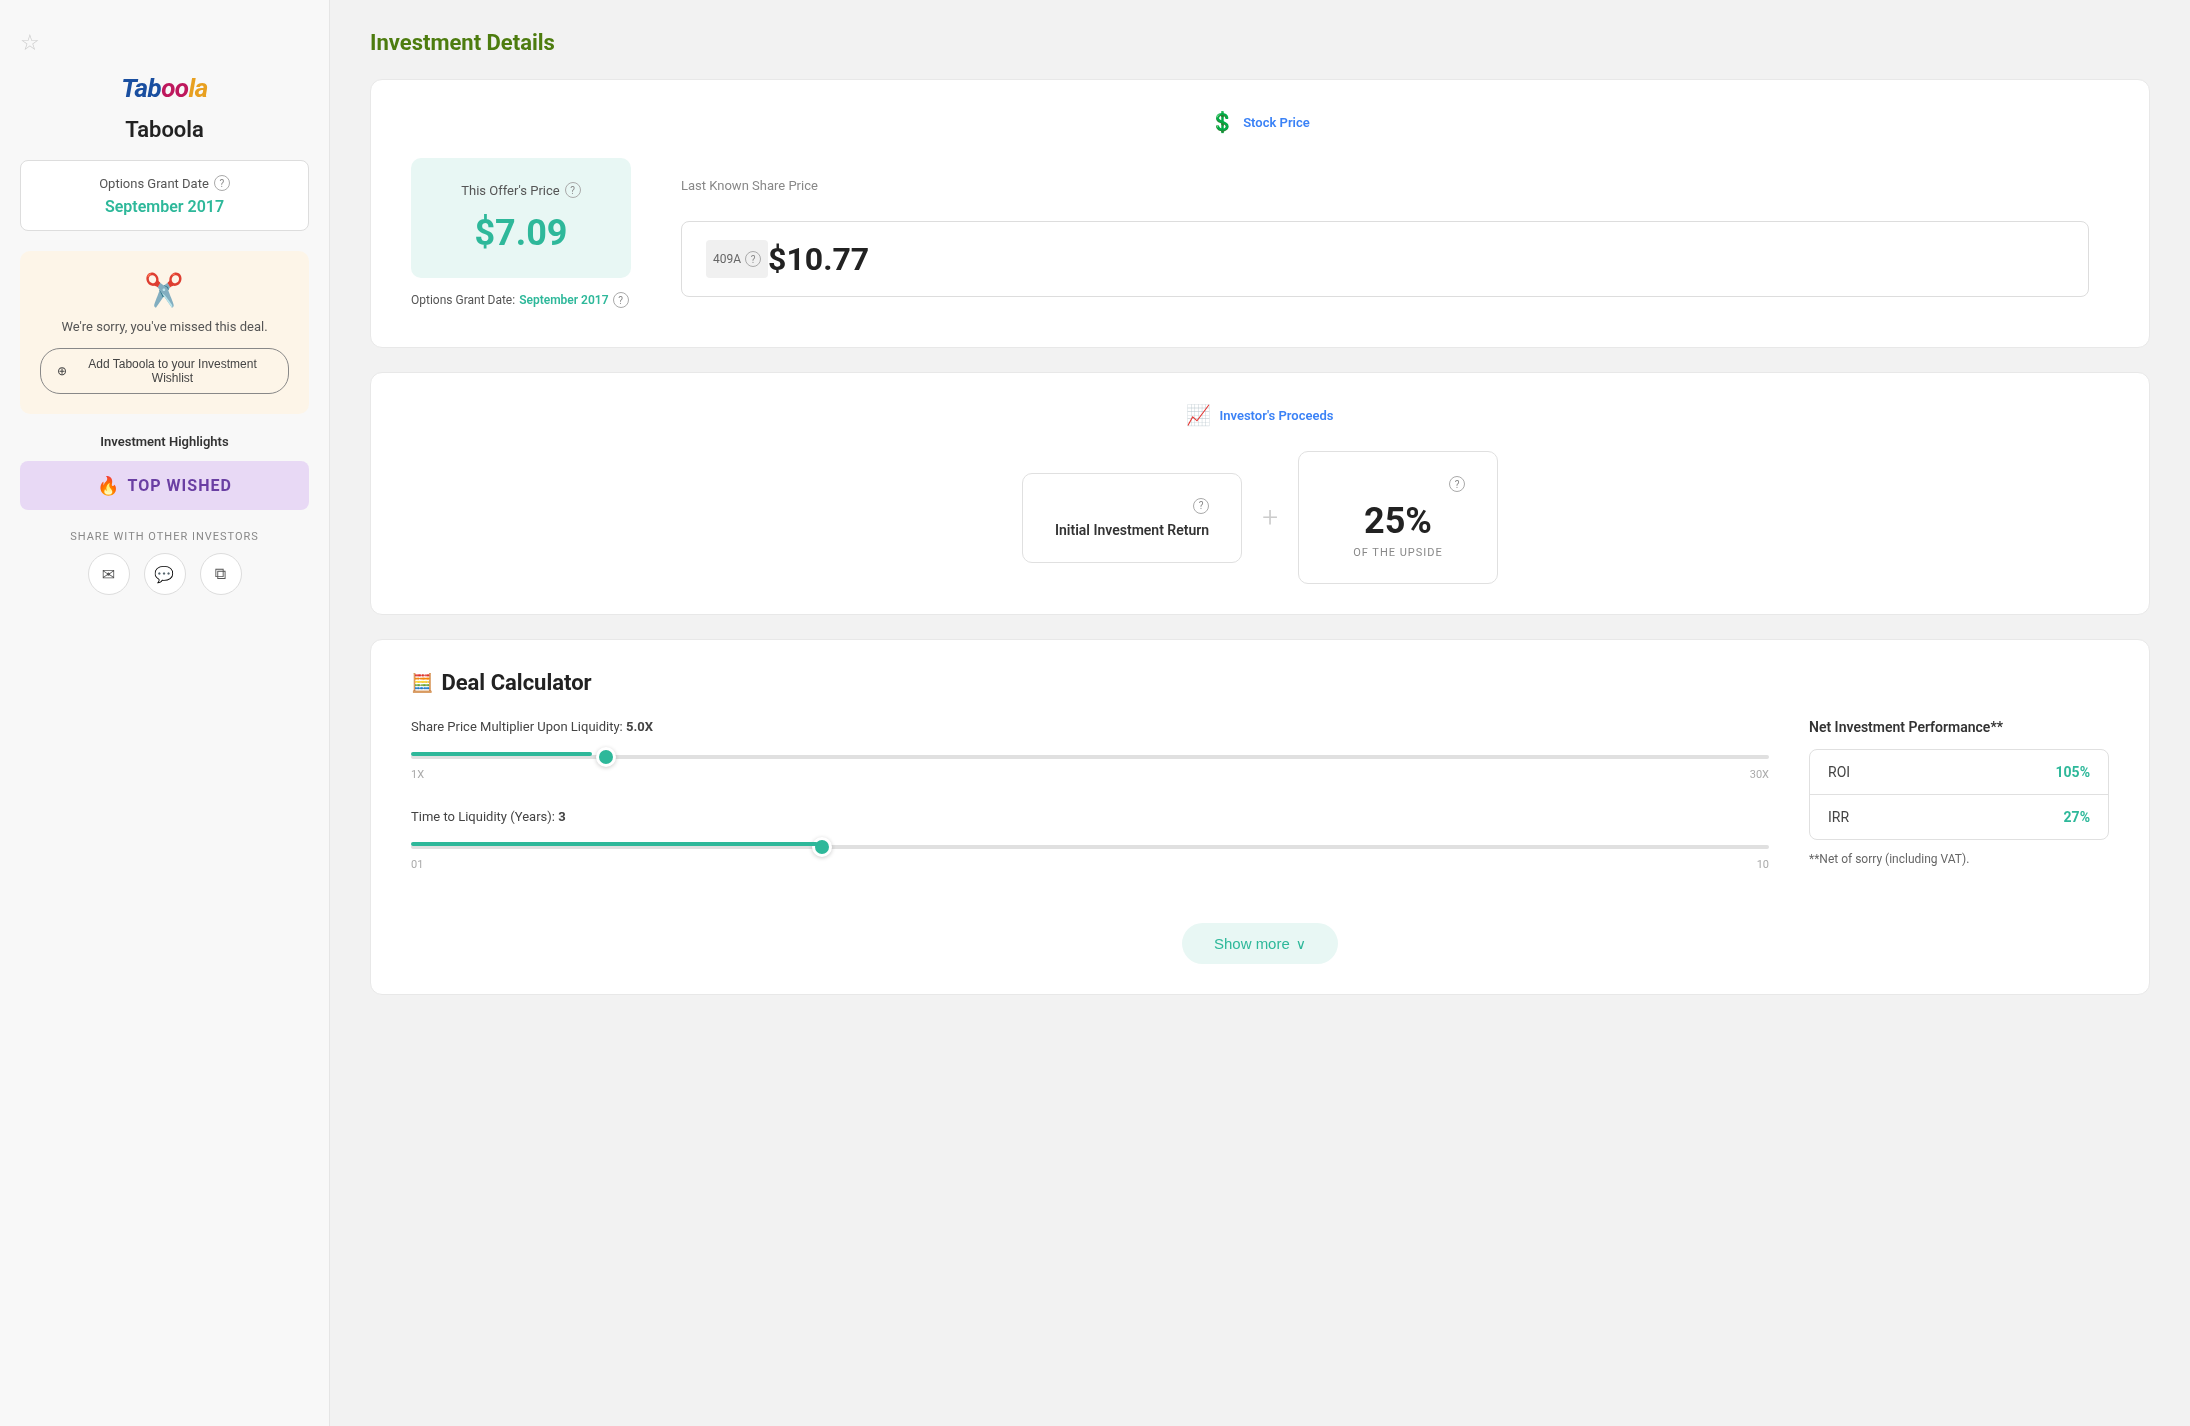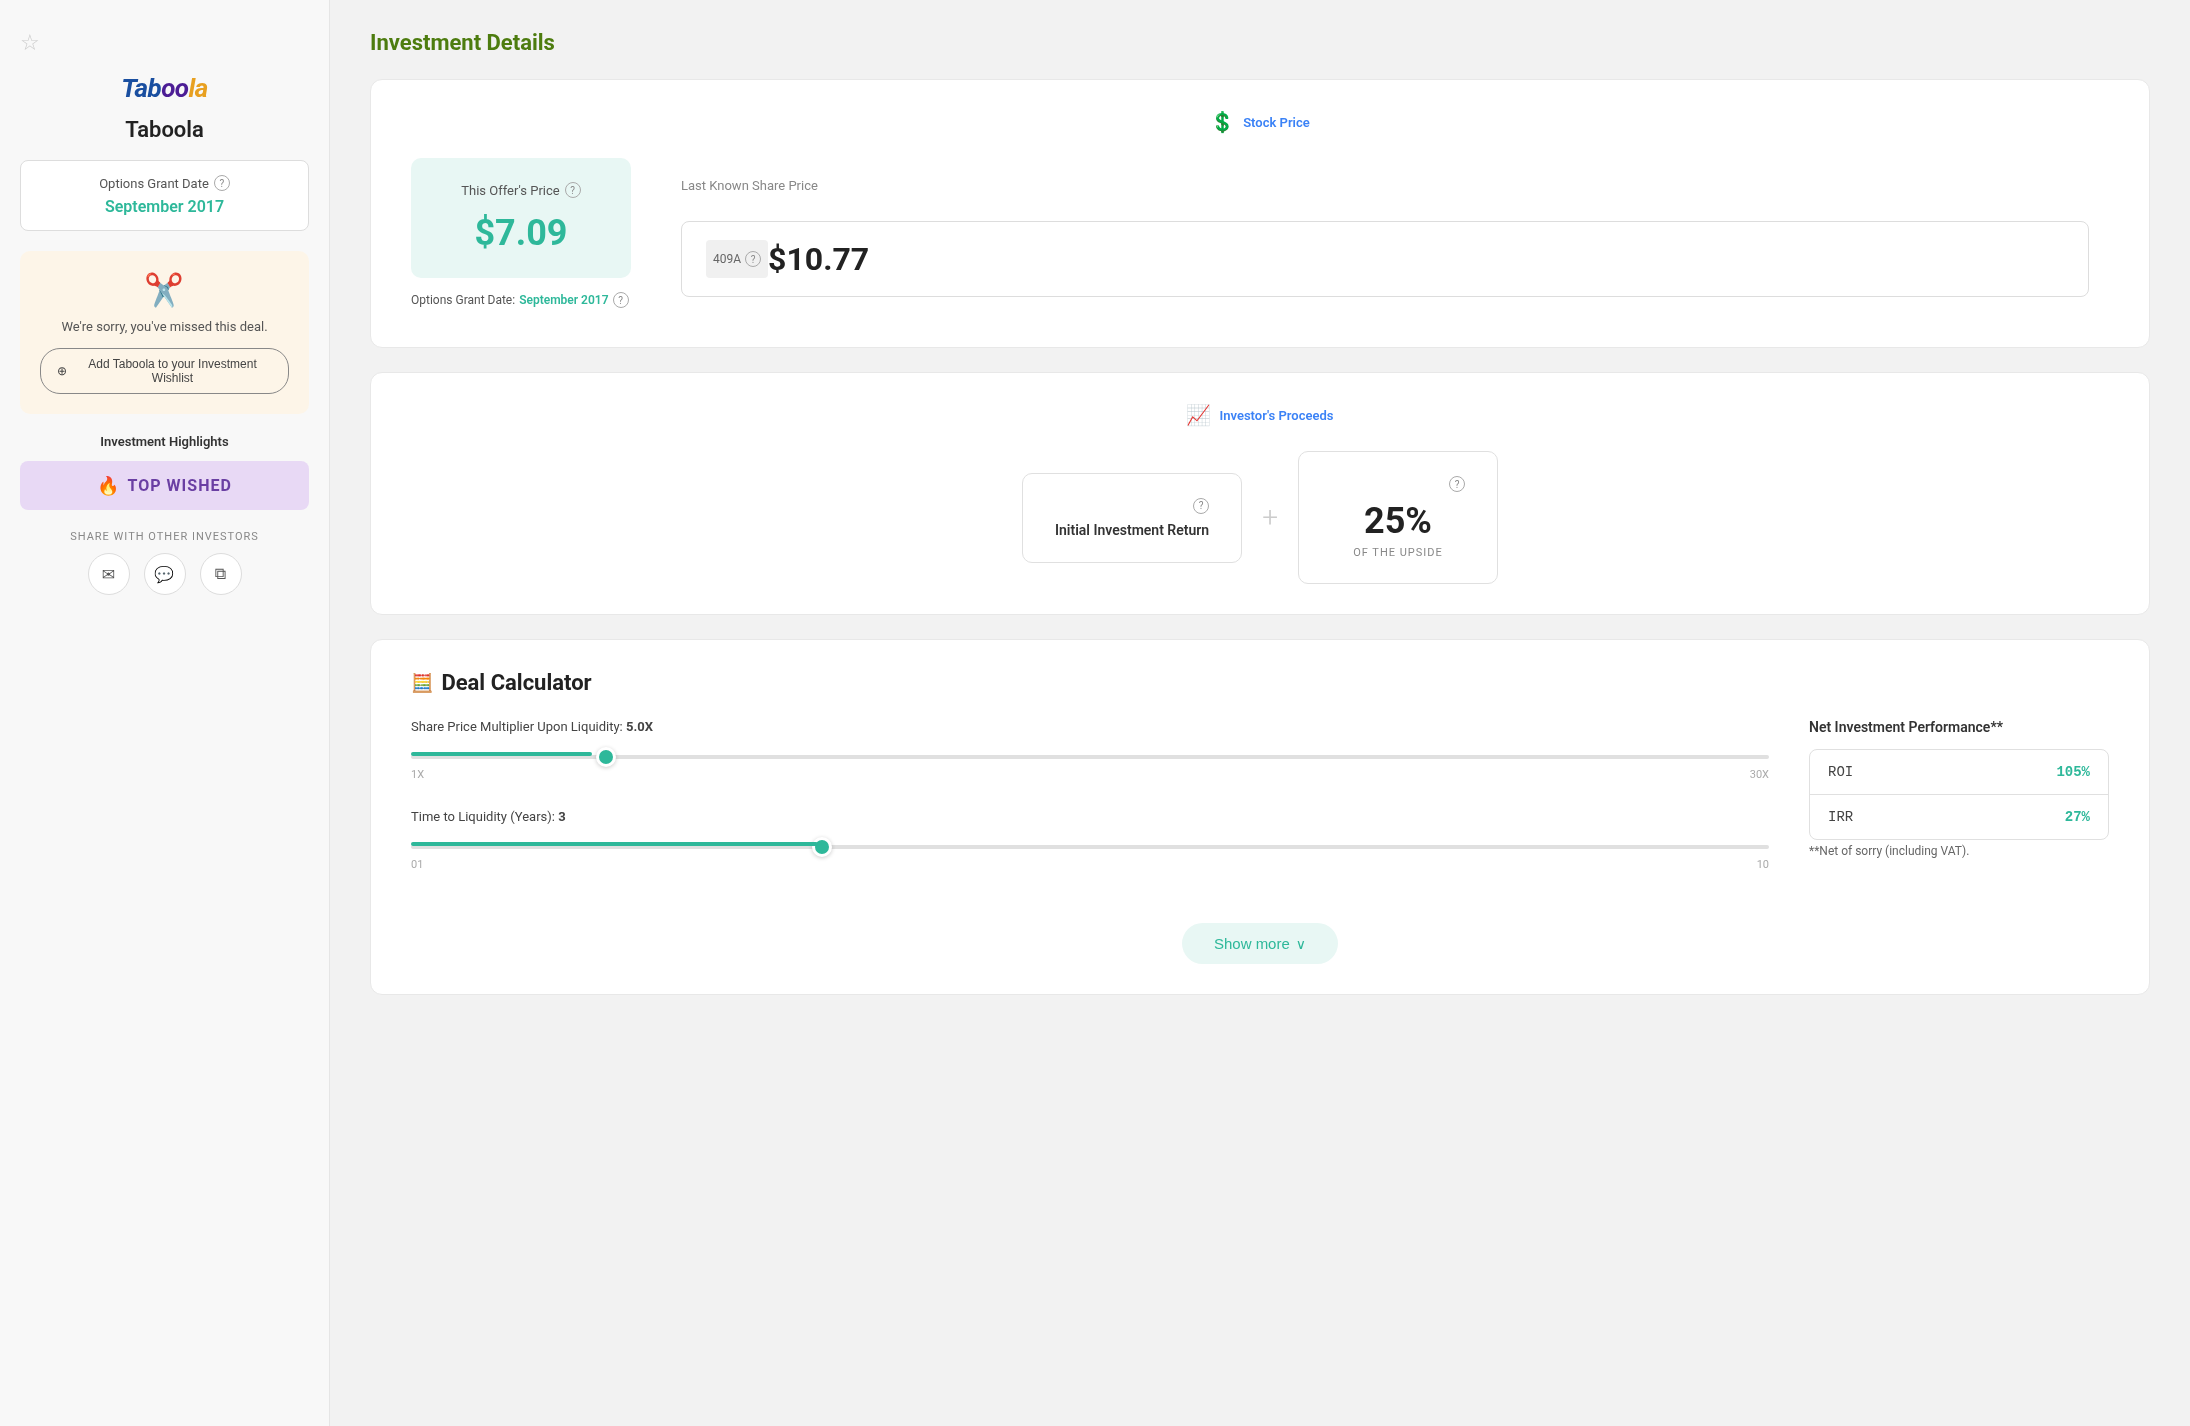--- a/index.html
+++ b/index.html
@@ -459,22 +459,21 @@
       font-size: 14px;
       font-weight: 600;
       color: #333;
       margin-bottom: 14px;
     }
 
     .performance-table {
       border: 1px solid #e0e0e0;
       border-radius: 8px;
       overflow: hidden;
-      margin-bottom: 4px;
-      font-family: Liberation Mono, monospace;
+      margin-bottom: 12px;
     }
 
     .performance-row {
       display: flex;
       align-items: center;
       justify-content: space-between;
       padding: 14px 18px;
       border-bottom: 1px solid #e0e0e0;
     }
 
@@ -517,21 +516,21 @@
       font-size: 14px;
     }
   </style>
 </head>
 <body>
 
 <div class="sidebar">
   <span class="star-icon">☆</span>
 
   <div class="company-logo">
-    <span class="taboola-logo">Tab<span style="color:#4c1d95">oo</span><span style="color:#e8a020">la</span></span>
+    <span class="taboola-logo">Tab<span style="color:#be185d">oo</span><span style="color:#e8a020">la</span></span>
   </div>
 
   <div class="company-name">Taboola</div>
 
   <div class="grant-date-box">
     <div class="grant-date-label">
       <span>Options Grant Date</span>
       <span class="help-icon">?</span>
     </div>
     <div class="grant-date-value">September 2017</div>

